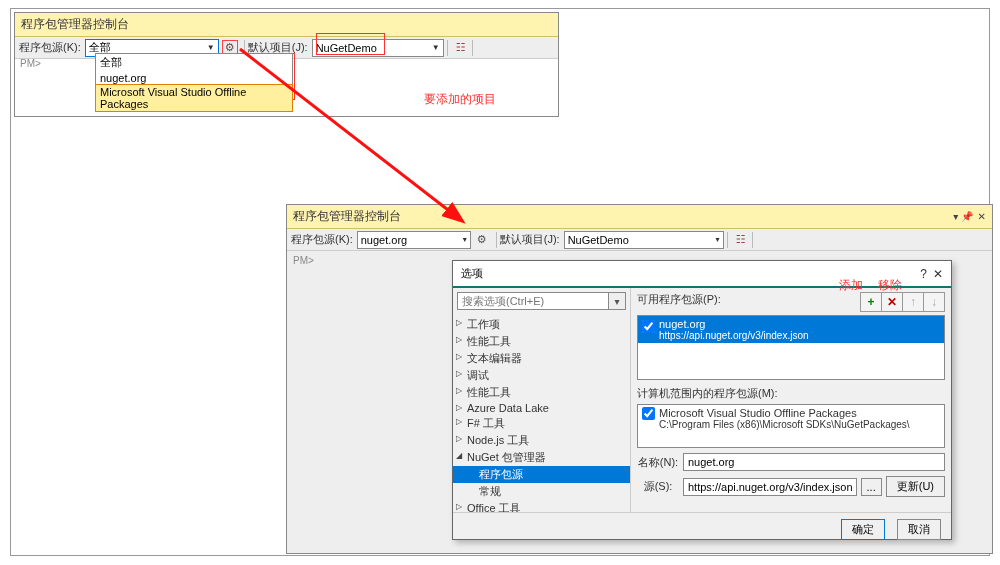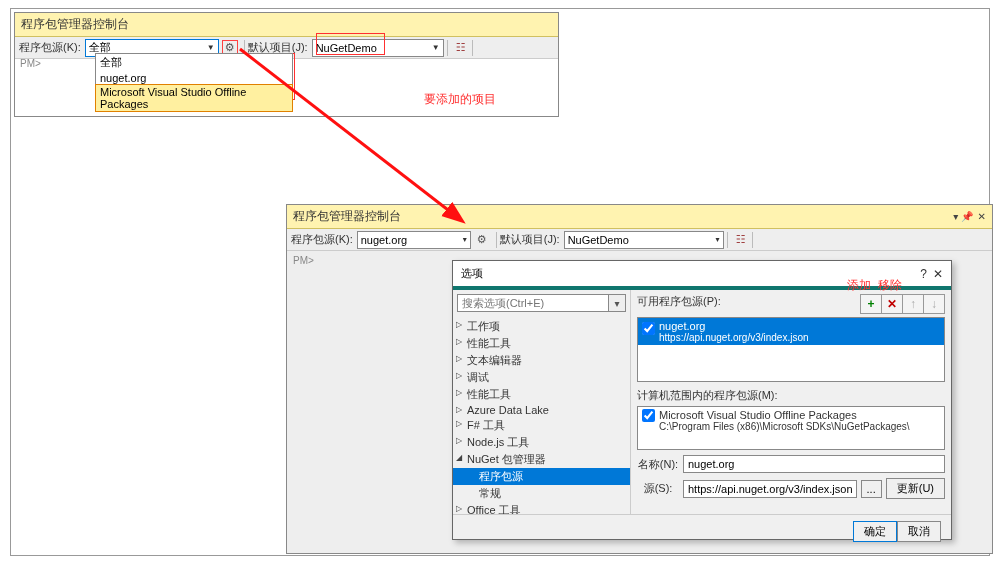--- a/index.html
+++ b/index.html
@@ -30,21 +30,21 @@
 
   
   .panel2 { position: absolute; left: 275px; top: 195px; width: 707px; height: 350px; border: 1px solid #888; background: #eee; }
   .panel2-title { background: #fff3b0; border-bottom: 1px solid #d0c060; padding: 3px 6px; font-size: 12px; color: #333; display: flex; justify-content: space-between; align-items: center; }
   .title-ctrls { display: flex; gap: 4px; color: #444; font-size: 10px; }
   .panel2-toolbar { display: flex; align-items: center; padding: 2px 4px; border-bottom: 1px solid #ccc; height: 22px; background: #eee; }
   .panel2-prompt { color: #888; font-size: 10px; padding: 4px 6px; }
 
   
   .dialog { position: absolute; left: 165px; top: 55px; width: 500px; height: 280px; background: #f0f0f0; border: 1px solid #666; box-shadow: 3px 3px 6px rgba(0,0,0,0.25); }
-  .dialog-title { background: #fff; padding: 5px 8px; border-bottom: 4px solid #0f766e; display: flex; justify-content: space-between; align-items: center; }
+  .dialog-title { background: #fff; padding: 5px 8px; border-bottom: 2px solid #0f766e; display: flex; justify-content: space-between; align-items: center; }
   .dialog-title-ctrls { display: flex; gap: 6px; font-size: 12px; color: #333; }
   .dialog-body { display: flex; height: 224px; }
   .dialog-left { width: 178px; border-right: 1px solid #ccc; display: flex; flex-direction: column; }
   .search-box { margin: 4px; display: flex; }
   .search-box input { flex: 1; border: 1px solid #888; height: 18px; padding: 0 4px; font-size: 11px; }
   .search-btn { width: 18px; height: 18px; border: 1px solid #888; border-left: none; background: #eee; display: inline-flex; align-items: center; justify-content: center; color: #555; font-size: 10px; }
   .tree { overflow-y: auto; flex: 1; padding: 2px 0; font-size: 11px; }
   .tree-item { padding: 1px 4px 1px 14px; color: #333; white-space: nowrap; position: relative; }
   .tree-item .exp { position: absolute; left: 3px; top: 2px; font-size: 8px; color: #444; }
   .tree-item.l2 { padding-left: 26px; }
@@ -63,21 +63,21 @@
   .src-item input[type="checkbox"] { margin-top: 2px; }
   .src-item .src-url { font-size: 10px; }
   .machine-list { border: 1px solid #888; background: #fff; margin-top: 3px; height: 44px; }
   .machine-item { display: flex; align-items: flex-start; padding: 2px 4px; gap: 4px; color: #333; }
   .machine-item .src-url { font-size: 10px; color: #333; }
   .form-row { display: flex; align-items: center; margin-top: 5px; gap: 4px; }
   .form-row label { width: 42px; text-align: center; color: #333; }
   .form-row input { flex: 1; border: 1px solid #888; height: 18px; padding: 0 4px; font-size: 11px; }
   .btn { border: 1px solid #888; background: #f0f0f0; padding: 2px 10px; font-size: 11px; }
   .browse-btn { padding: 2px 5px; }
-  .dialog-footer { display: flex; justify-content: flex-end; gap: 0; padding: 6px 10px; border-top: 1px solid #ccc; }
+  .dialog-footer { display: flex; justify-content: flex-end; gap: 12px; padding: 6px 10px; border-top: 1px solid #ccc; }
   .btn.primary { border: 1px solid #0078d7; }
 </style>
 </head>
 <body>
 
 <div class="outer">
 
   <div class="panel1">
     <div class="panel1-title">程序包管理器控制台</div>
     <div class="panel1-toolbar">
@@ -215,18 +215,18 @@
             <button class="btn browse-btn">...</button>
             <button class="btn">更新(U)</button>
           </div>
         </div>
       </div>
       <div class="dialog-footer">
         <button class="btn primary">确定</button>
         <button class="btn">取消</button>
       </div>
 
-      <div class="annot-red" style="left:386px; top:16px;margin-left:8px;">添加</div>
+      <div class="annot-red" style="left:386px; top:16px;">添加</div>
       <div class="annot-red" style="left:425px; top:16px;">移除</div>
     </div>
   </div>
 
 </div>
 
 </body></html>

